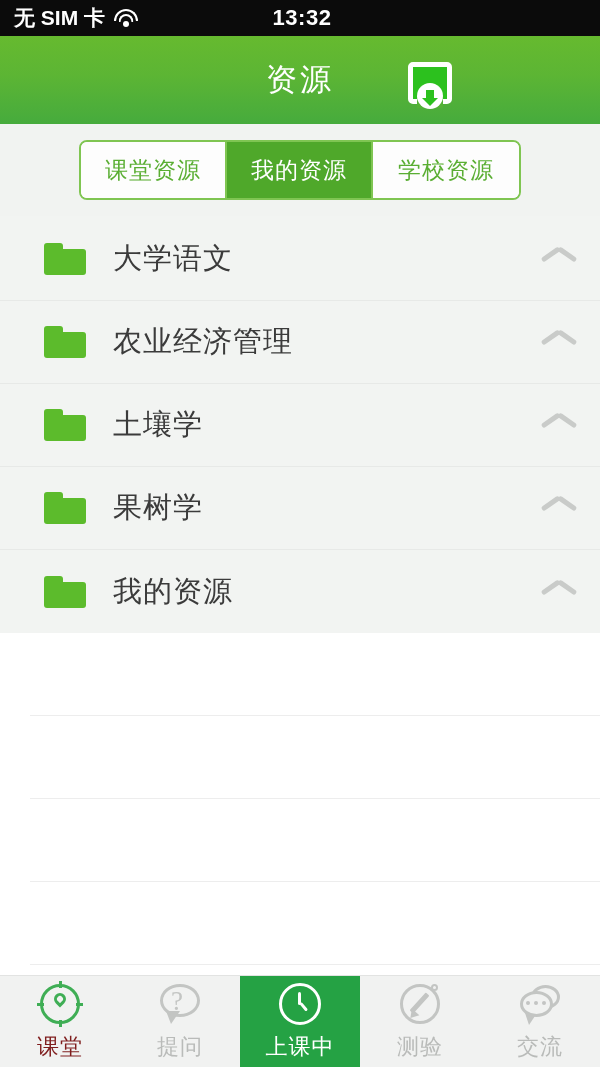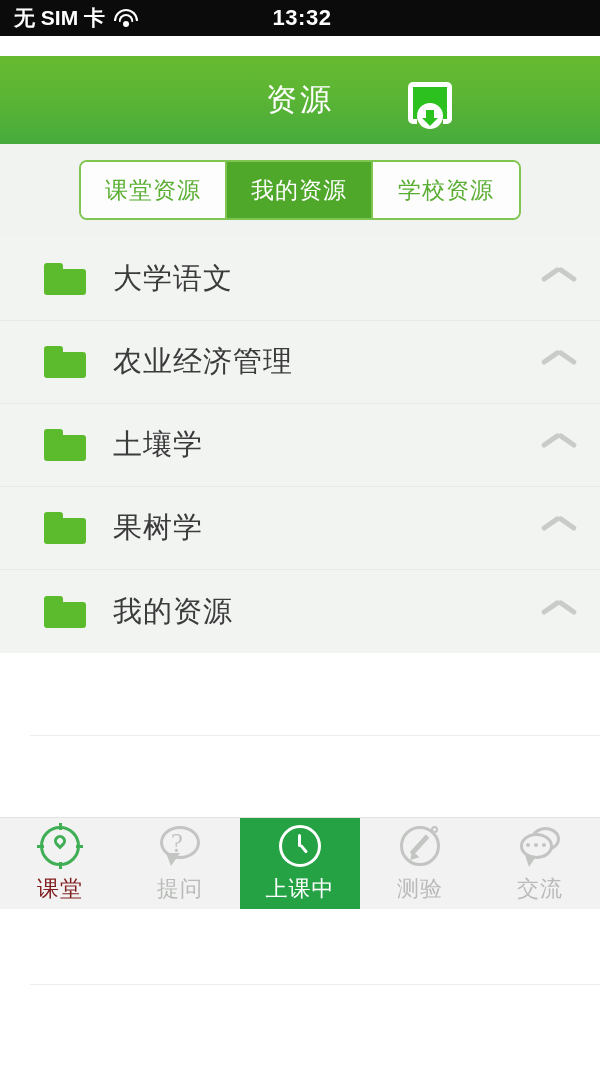--- a/index.html
+++ b/index.html
@@ -1,21 +1,21 @@
 <!DOCTYPE html>
 <html><head>
 <meta charset="utf-8">
 <style>
   * { margin:0; padding:0; box-sizing:border-box; }
   html, body {
     width:600px; height:1067px;
     font-family:"Liberation Sans","DejaVu Sans",sans-serif;
     background:#ffffff; overflow:hidden;
   }
-  .phone { position:relative; width:600px; height:909px; background:#fff;border-radius:15px; }
+  .phone { position:relative; width:600px; height:1067px; background:#fff;border-radius:15px; }
 
   
   .statusbar {
     height:36px; background:#0b0b0b; color:#fff;
     display:flex; align-items:center; position:relative;
     padding:0 14px; font-size:21px; font-weight:bold;
   }
   .sb-left { display:flex; align-items:center; gap:9px; }
   .sb-center {
     position:absolute; left:4px; right:0; text-align:center;
@@ -57,21 +57,21 @@
   .battery .fill { height:100%; background:#4cd043; border-radius:1px; }
   .battery:after {
     content:""; position:absolute; right:-5px; top:6px;
     width:3px; height:7px; background:#cfcfcf; border-radius:0 2px 2px 0;
   }
   .bolt { font-size:20px; line-height:1; }
 
   
   .header {
     height:88px; background:linear-gradient(180deg,#66ba2f 0%,#5cb534 45%,#46ab3d 100%);
-    display:flex; align-items:center; justify-content:center; position:relative;margin-top:20px;
+    display:flex; align-items:center; justify-content:center; position:relative;
   }
   .header .title { color:#fff; font-size:31px; letter-spacing:3px; }
   .dl-icon {
     position:absolute; left:408px; top:26px; width:44px; height:42px;
   }
   .dl-icon .box {
     position:absolute; inset:0; border:5px solid #fff; border-radius:5px;
     border-top-width:5px;
   }
   .dl-icon .inner { position:absolute; left:5px; top:5px; right:5px; bottom:5px;

